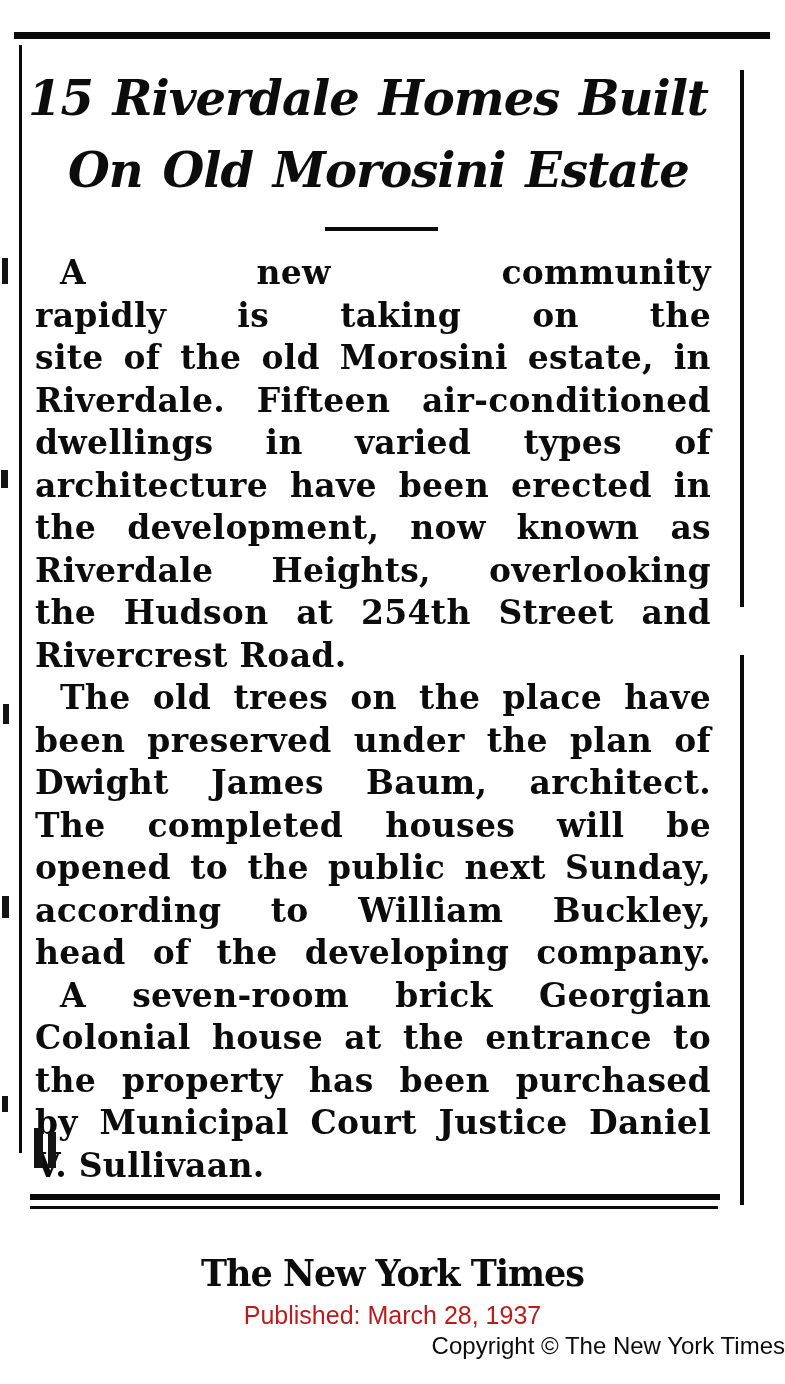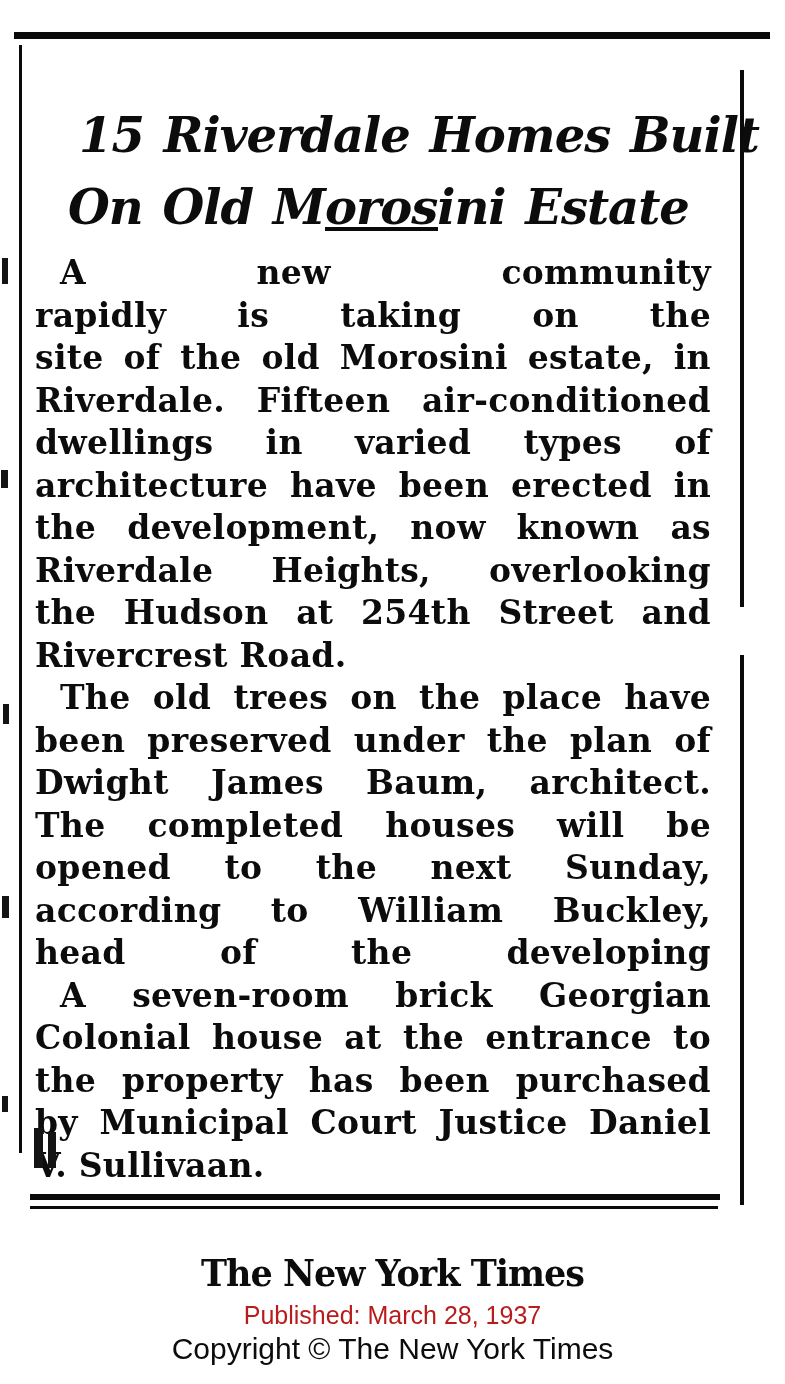--- a/index.html
+++ b/index.html
@@ -20,21 +20,21 @@
   .rule-bot-1  { left:30px;  top:1194px; width:690px; height:6px; }
   .rule-bot-2  { left:30px;  top:1206px; width:688px; height:3px; }
   
   .headline {
     position:absolute; left:0; top:62px; width:785px;
     font-weight:bold; font-style:italic;
     font-size:48px; line-height:72px;
     letter-spacing:-1px; word-spacing:4px;
     white-space:nowrap;
   }
-  .headline .h1 { padding-left:79px;margin-top:37px; }
+  .headline .h1 { padding-left:28px; }
   .headline .h2 { padding-left:68px; }
   .headline-divider {
     position:absolute; left:325px; top:227px;
     width:113px; height:4px; background:#0a0a0a;
   }
   
   .body-col {
     position:absolute; left:35px; top:252px; width:676px;
     font-size:33px; font-weight:bold;
     letter-spacing:0.3px;
@@ -54,21 +54,21 @@
     top:1252px; font-family:"DejaVu Serif", serif;
     font-weight:bold; font-size:35px; letter-spacing:-1px;
     transform:scaleY(1.05);
   }
   .published {
     top:1301px; font-family:"Liberation Sans","DejaVu Sans",sans-serif;
     font-size:25px; color:#b91c1c;
   }
   .copyright {
     top:1332px; font-family:"Liberation Sans","DejaVu Sans",sans-serif;
-    font-size:30px; color:#0c0c0c;
+    font-size:24px; color:#0c0c0c;text-align:right;
   }
   
   .speck { position:absolute; background:#141414; }
   .sp1 { left:2px;  top:258px;  width:6px; height:26px; }
   .sp2 { left:1px;  top:470px;  width:7px; height:18px; }
   .sp3 { left:3px;  top:704px;  width:6px; height:20px; }
   .sp4 { left:2px;  top:896px;  width:7px; height:22px; }
   .sp5 { left:2px;  top:1096px; width:6px; height:16px; }
   .sp6 { left:34px; top:1128px; width:9px; height:40px; }
   .sp7 { left:48px; top:1132px; width:8px; height:36px; }
@@ -180,34 +180,36 @@
         <span>The</span>
         <span>completed</span>
         <span>houses</span>
         <span>will</span>
         <span>be</span>
       </div>
       <div class="line">
         <span>opened</span>
         <span>to</span>
         <span>the</span>
+        <span>public</span>
         <span>next</span>
         <span>Sunday,</span>
       </div>
       <div class="line">
         <span>according</span>
         <span>to</span>
         <span>William</span>
         <span>Buckley,</span>
       </div>
       <div class="line">
         <span>head</span>
         <span>of</span>
         <span>the</span>
         <span>developing</span>
+        <span>company.</span>
       </div>
       <div class="line indent">
         <span>A</span>
         <span>seven-room</span>
         <span>brick</span>
         <span>Georgian</span>
       </div>
       <div class="line">
         <span>Colonial</span>
         <span>house</span>

